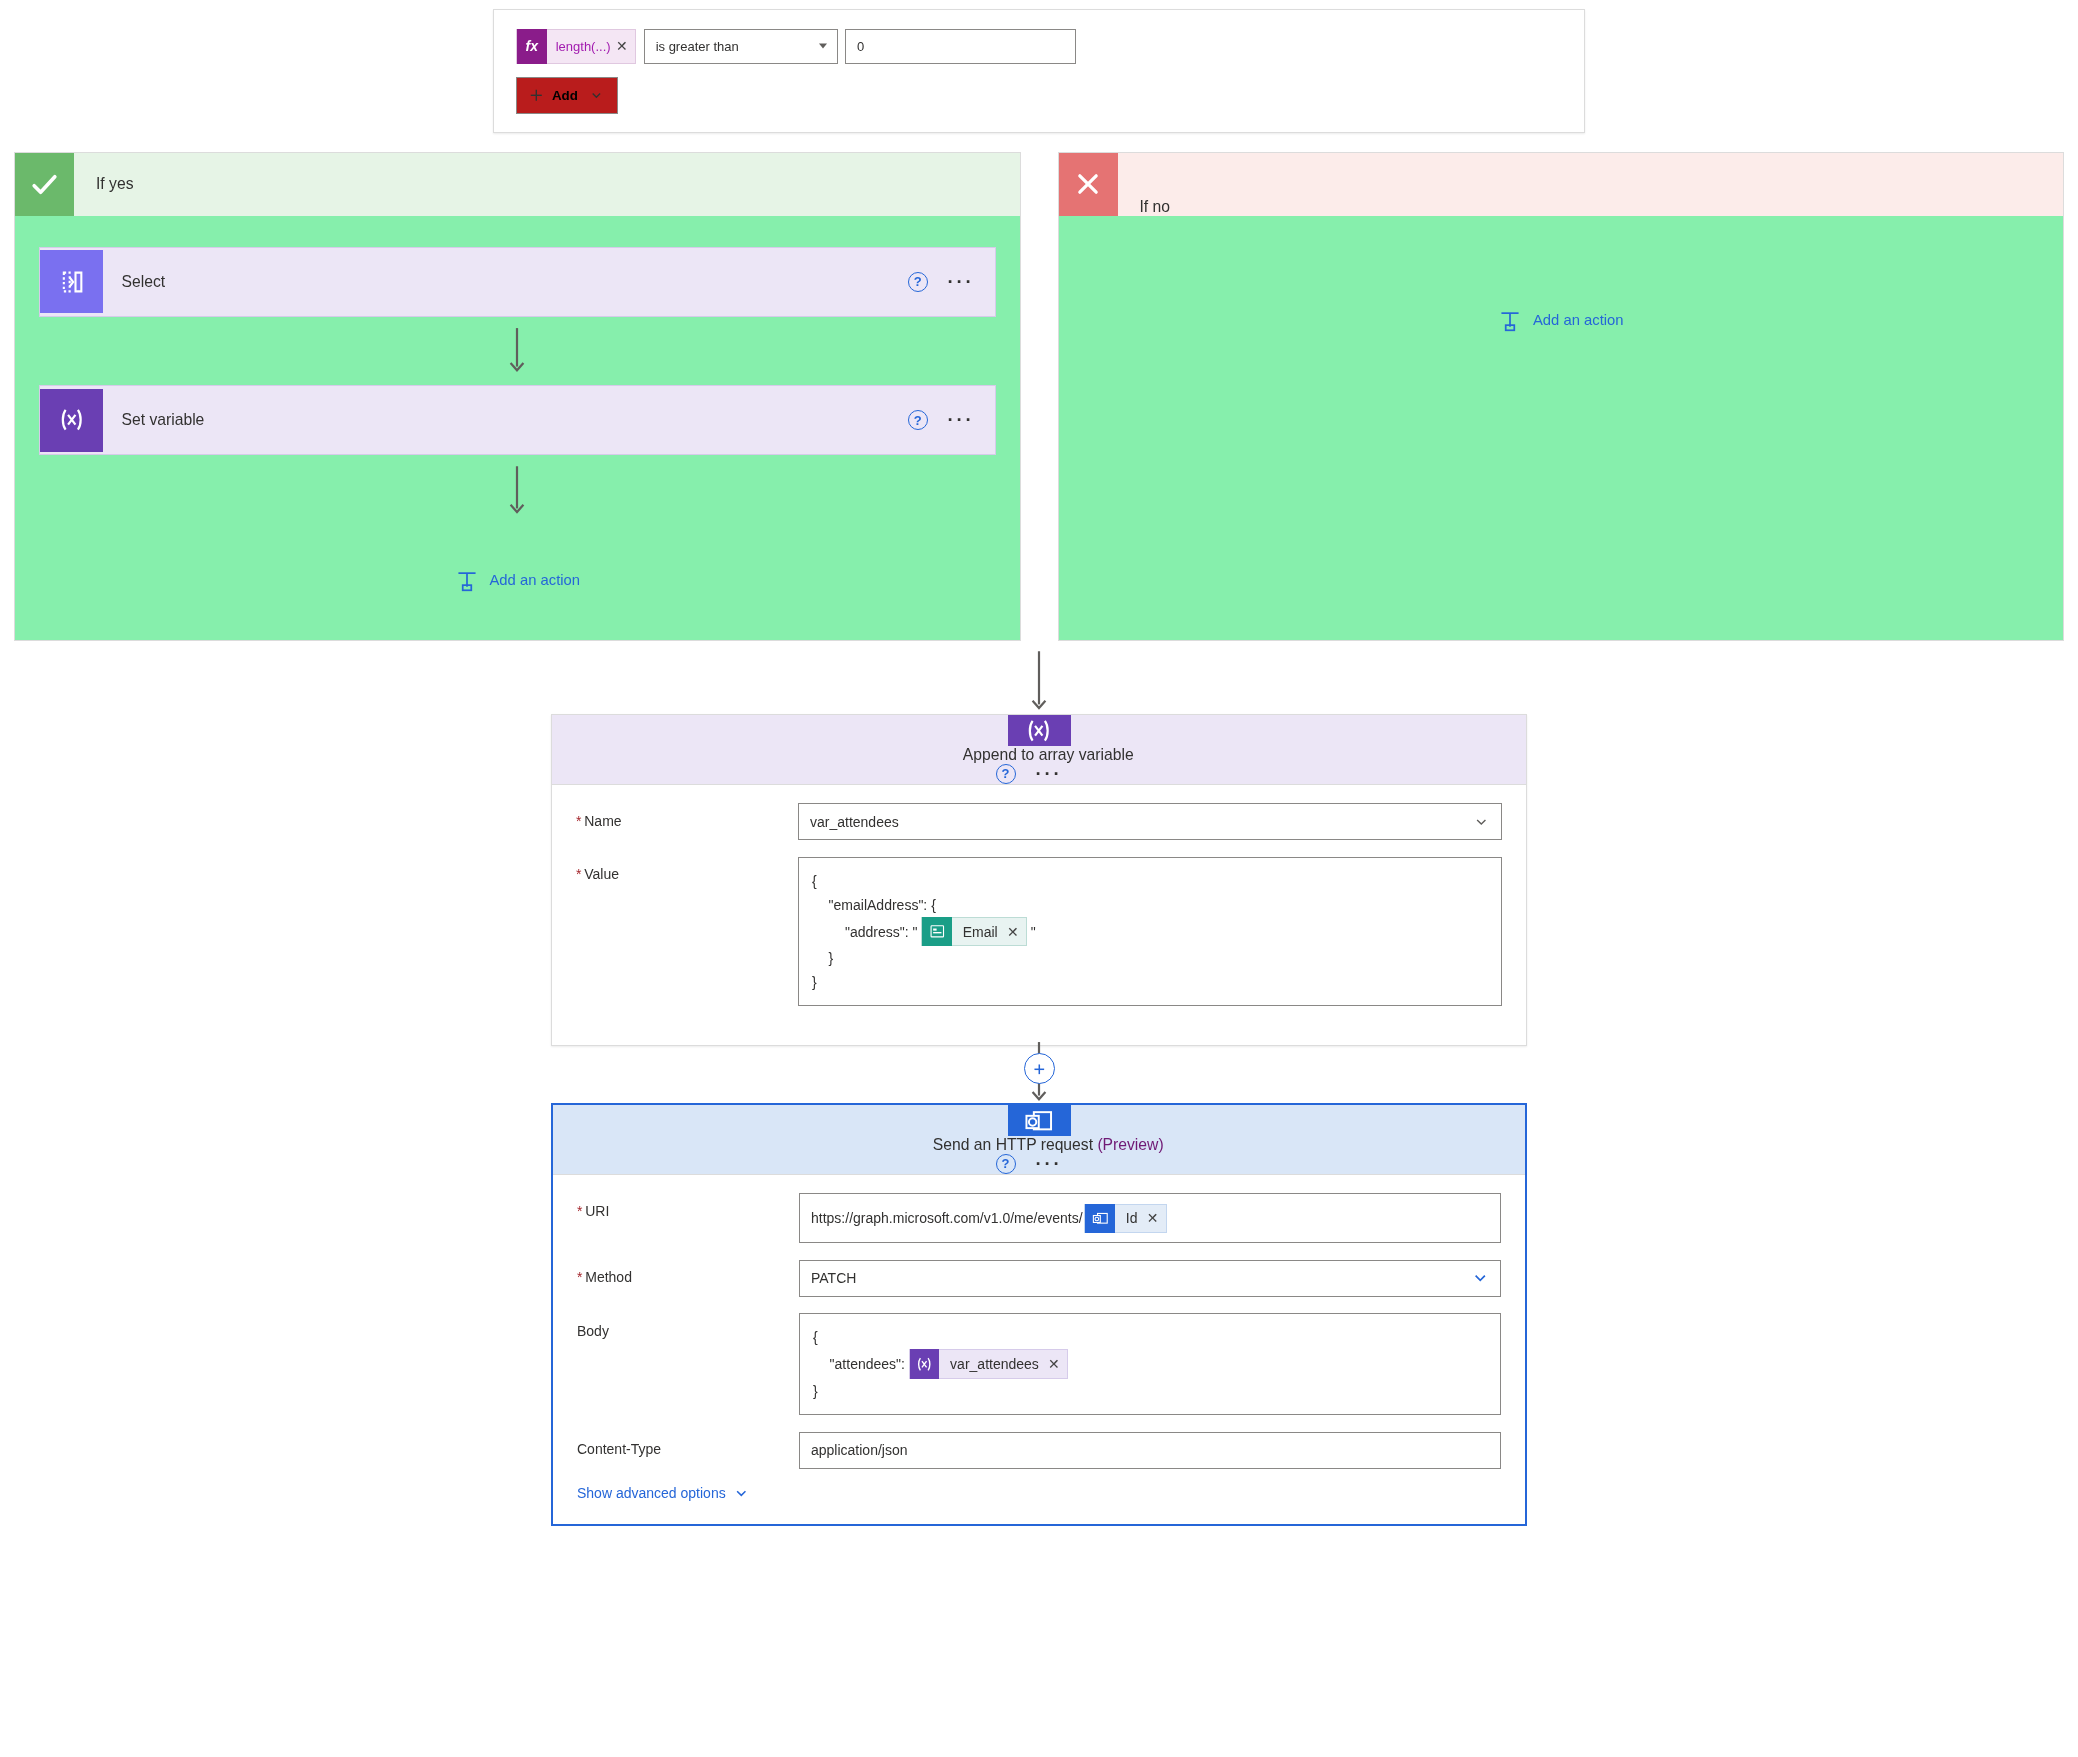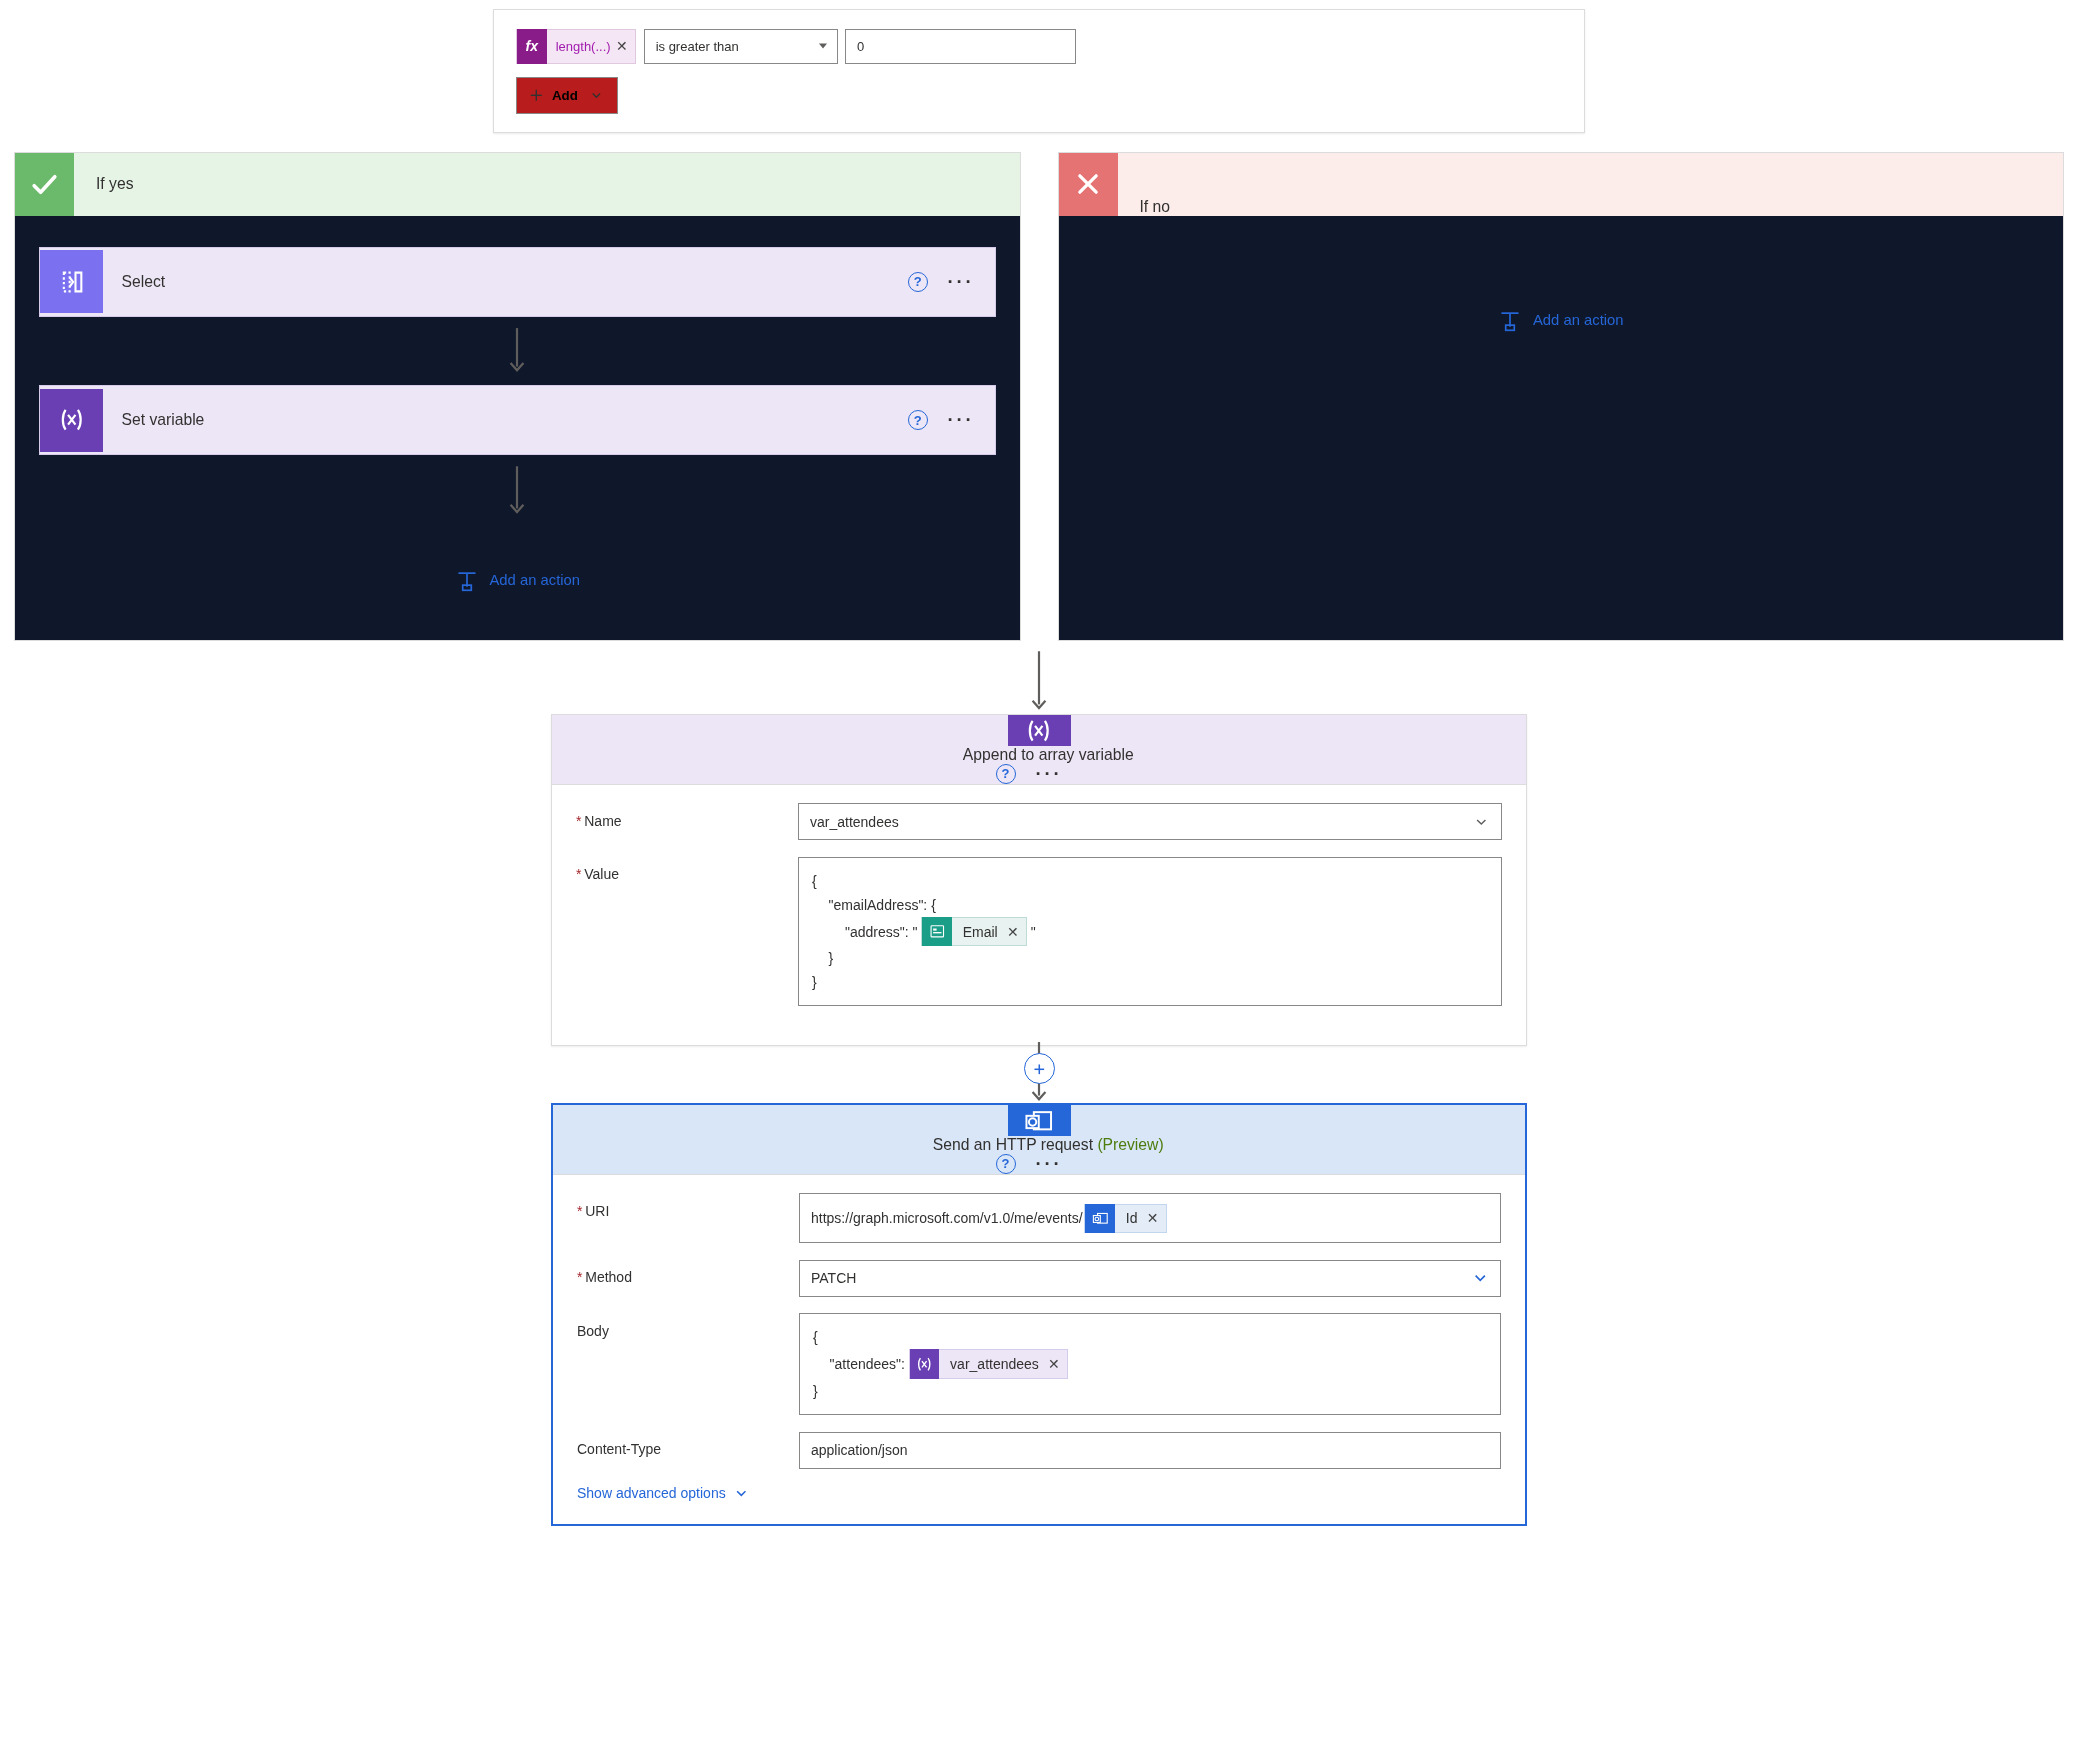--- a/index.html
+++ b/index.html
@@ -46,21 +46,21 @@
       font-weight:600; height:37px; cursor:pointer;
     }
     .plus-icon { width:16.6px; height:16.6px; }
     .chev-down { width:14.8px; height:14.8px; margin-left:3.7px; }
     .branches {
       display:flex; justify-content:space-between; margin-top:18.5px; gap:0;
     }
     .branch {
       width: calc(50% - 18.5px);
       border:0.9px solid #dcdcdc;
-      background:#0f172a;
+      background:#86efac;
     }
     .branch-yes .branch-head { background:#e6f4e6; display:flex; align-items:center; }
     .branch-no .branch-head { background:#fcecea; display:flex; align-items:flex-end; }
     .branch-head { height:63px; }
     .branch-yes .branch-icon { background:#6bb96b; width:59px; height:63px;
       display:flex; align-items:center; justify-content:center; }
     .branch-no .branch-icon { background:#e57373; width:59px; height:63px;
       display:flex; align-items:center; justify-content:center; }
     .branch-title { padding-left:22px; font-size:15.7px; }
     .branch-body { padding: 31px 24px 37px; display:flex; flex-direction:column; align-items:center; }
@@ -125,21 +125,21 @@
     .token-pill.outlook .pill-icon { background:#2566d8; }
     .plus-circle { width:31px; height:31px; border:0.9px solid #2566d8;
       border-radius:50%; background:#fff; display:flex; align-items:center;
       justify-content:center; margin:-5.5px auto; position:relative; z-index:2;
       cursor:pointer; }
     .plus-circle svg { stroke:#2566d8; }
     .adv-link { color:#2566d8; font-size:14px; display:flex; align-items:center;
       gap:7.4px; margin-top:3.7px; cursor:pointer; }
     .branch-yes .branch-body { padding-bottom:48px; }
     .spacer40 { height:41px; }
-    .preview { color:#4d7c0f; }
+    .preview { color:#701a75; }
   </style>
 </head>
 <body>
 
 <div class="condition-box">
   <div class="cond-row">
     <div class="token-fx">
       <span class="fx-badge">fx</span>
       <span class="fx-label">length(...)</span>
       <span class="fx-x">✕</span>

